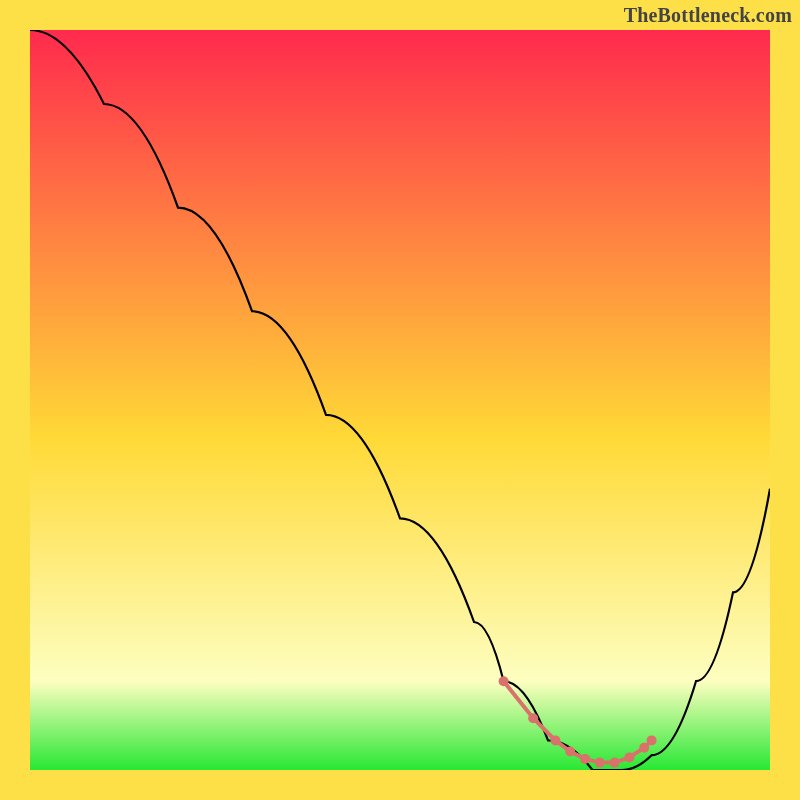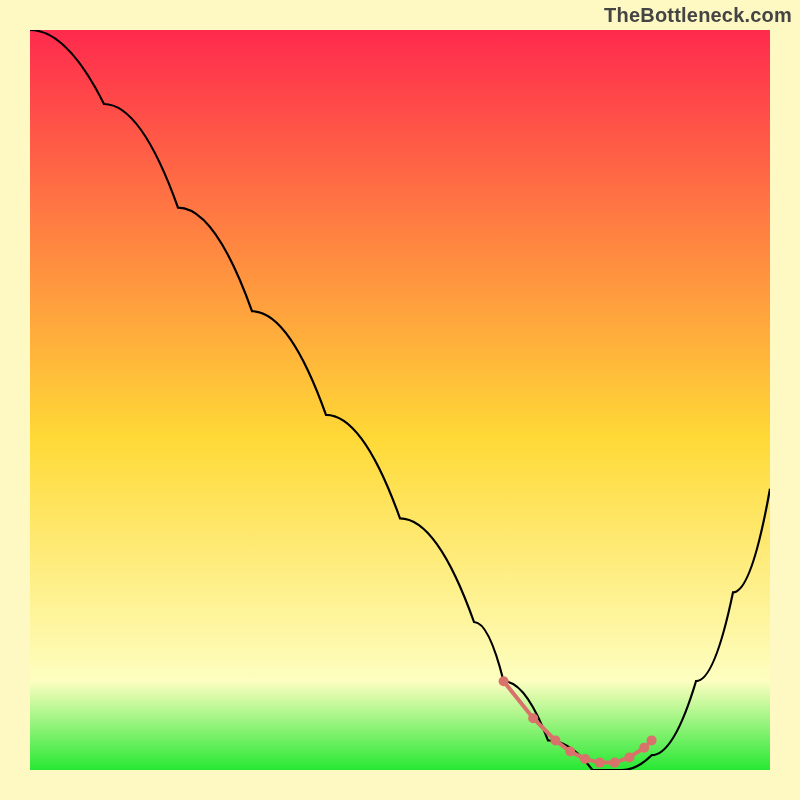--- a/index.html
+++ b/index.html
@@ -8,21 +8,22 @@
     width: 800px;
     height: 800px;
     background: #000;
     font-family: Arial, Helvetica, sans-serif;
     overflow: hidden;
   }
   .frame {
     position: relative;
     width: 800px;
     height: 800px;
-    background: #fef9c3;
+    background: #fde047;
+    font-family: Liberation Serif, serif;
   }
   .watermark {
     position: absolute;
     top: 4px;
     right: 8px;
     color: #444;
     font-size: 20px;
     font-weight: 600;
     z-index: 10;
     letter-spacing: 0.2px;

